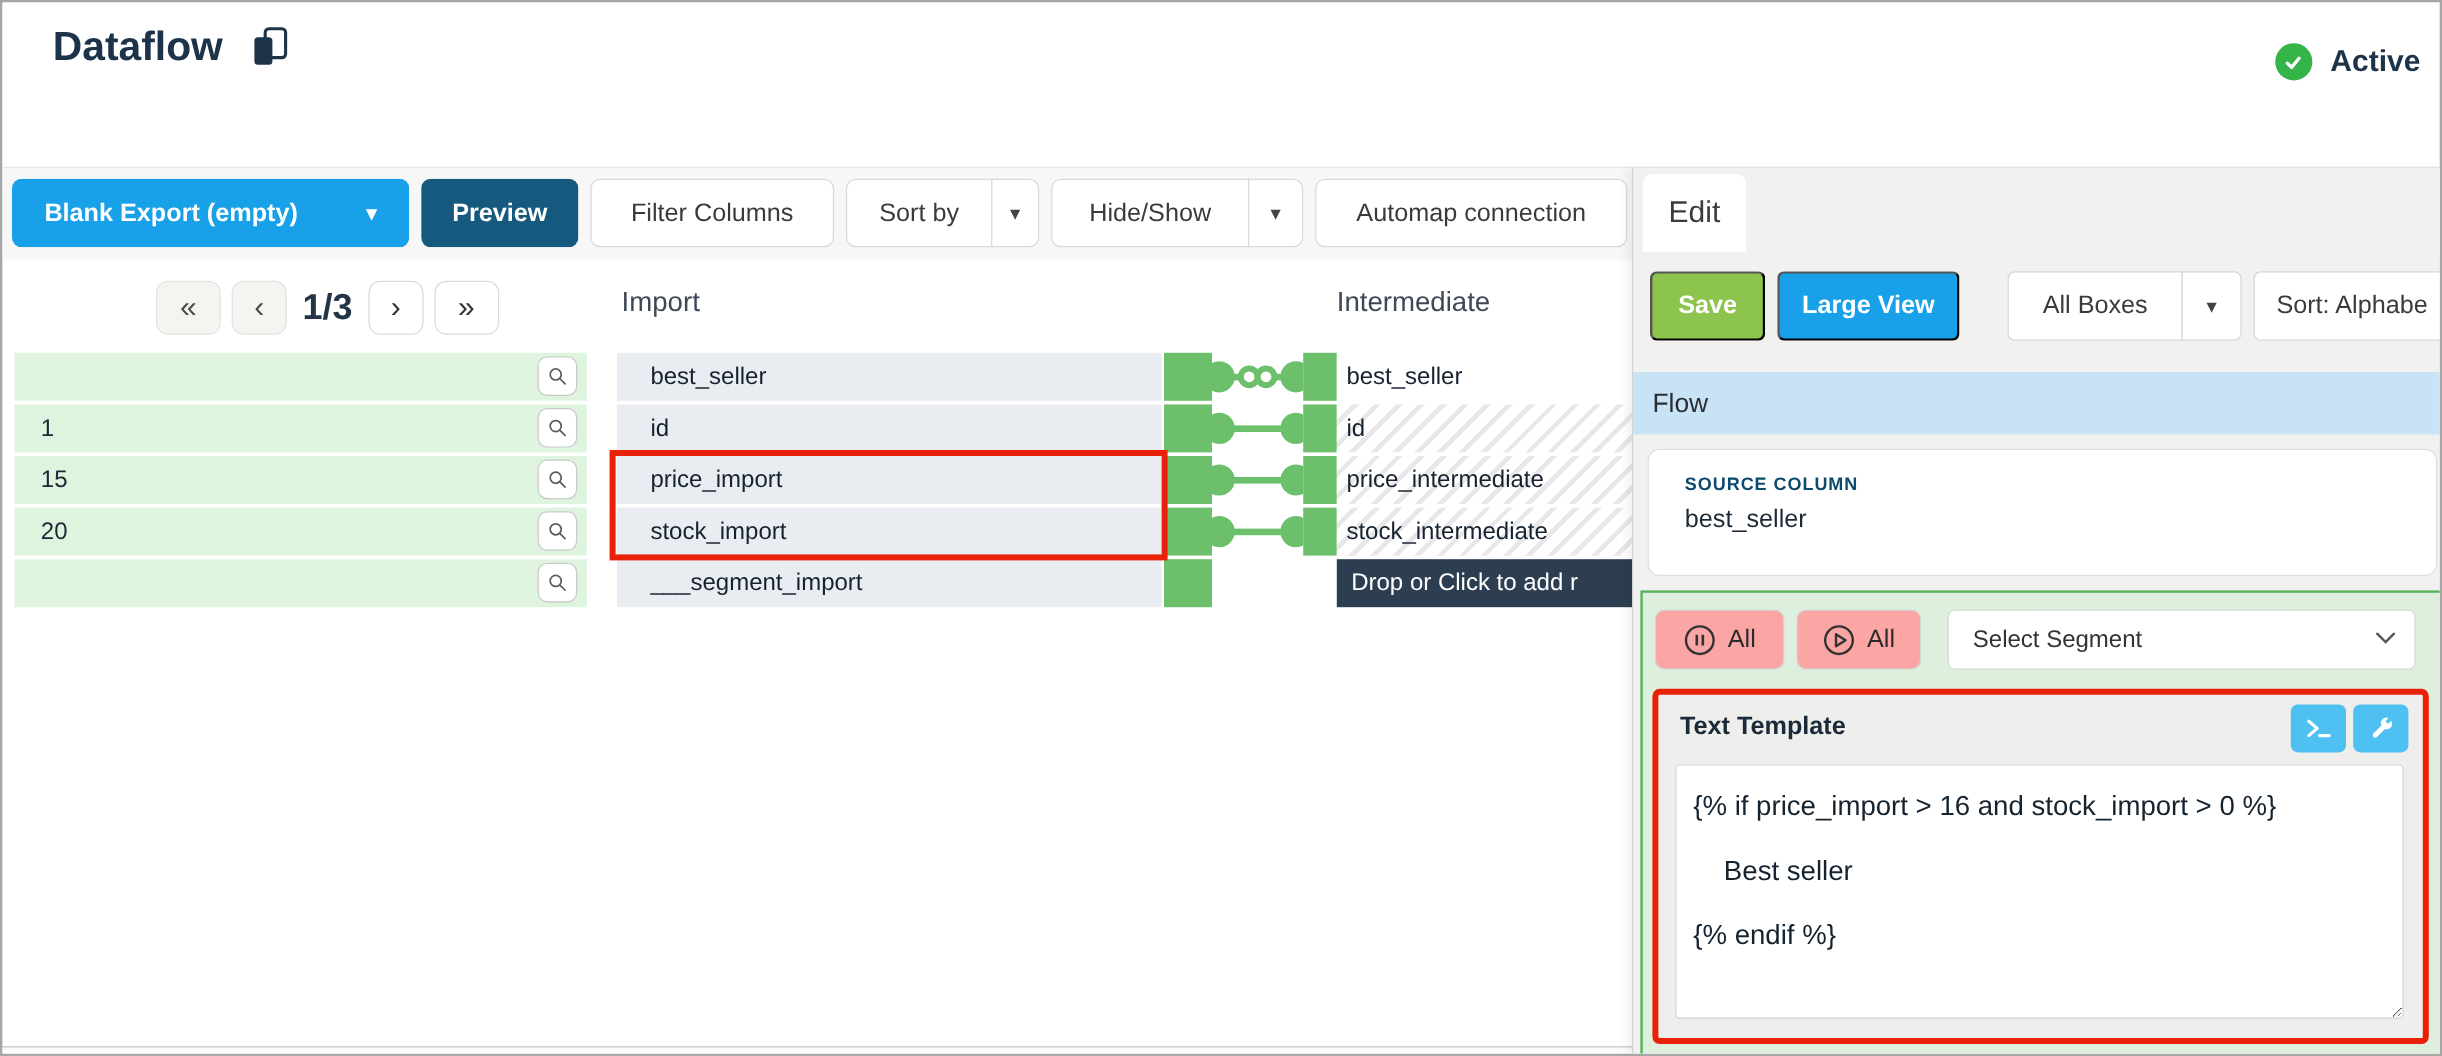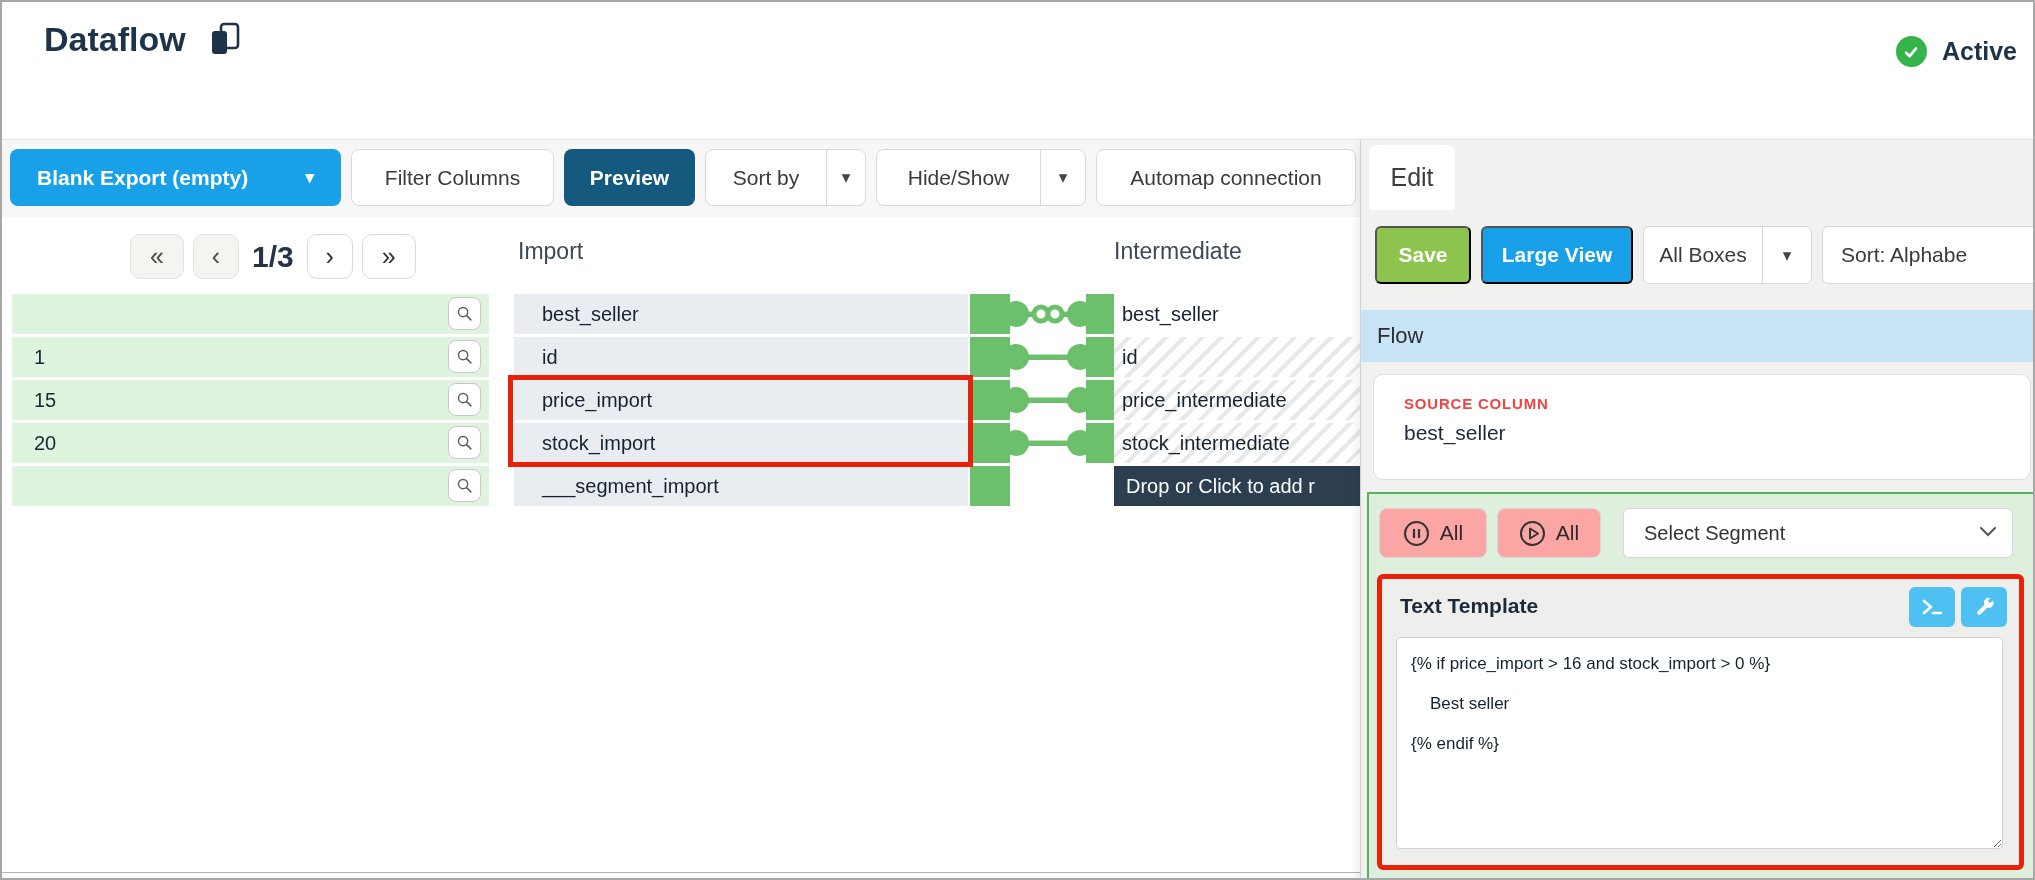--- a/index.html
+++ b/index.html
@@ -63,38 +63,38 @@
   .main-bottom-line { position:absolute; left:0; top:870px; width:1358px; height:1px; background:#b4b4b4; }
   .main-bottom-strip { position:absolute; left:0; top:871px; width:1358px; height:9px; background:#fbfbfc; }
   
   .panel { position:absolute; left:1358px; top:138px; width:677px; height:742px; background:#f1f1ef; border-left:1px solid #d2d2d2; box-shadow:-4px 0 8px rgba(0,0,0,0.06); z-index:10; }
   .edit-tab { position:absolute; left:8px; top:5px; width:86px; height:65px; background:#fff; border-radius:8px 8px 0 0; display:flex; align-items:center; justify-content:center; font-size:25px; color:#3c3c3c; cursor:pointer; }
   .panel-actions { position:absolute; left:14px; top:86px; display:flex; gap:10px; }
   .pbtn { height:58px; border-radius:6px; font-size:21px; display:flex; align-items:center; justify-content:center; cursor:pointer; white-space:nowrap; font-family:"Liberation Sans", sans-serif;text-align:right; }
   .pbtn-save { width:96px; background:#8cc44d; color:#fff; font-weight:bold; }
   .pbtn-large { width:152px; background:#18a0e9; color:#fff; font-weight:bold; }
   .pbtn-white { background:#fff; border:1px solid #d6d6d6; color:#3a3a3a; }
-  .allboxes-main { width:120px; border-radius:6px 0 0 6px; }
+  .allboxes-main { width:146px; border-radius:6px 0 0 6px;margin-left:30px; }
   .allboxes-caret { width:50px; border-radius:0 6px 6px 0; margin-left:-1px; }
   .pbtn-sort { width:230px; justify-content:flex-start; padding-left:18px; overflow:hidden; }
   .flow-band { position:absolute; left:0; top:170px; width:100%; height:52px; background:#c8e3f6; font-size:22px; color:#2a2e33; line-height:52px; padding-left:16px; }
   .source-card { position:absolute; left:12px; top:234px; right:6px; height:106px; background:#fff; border:1px solid #dedede; border-radius:10px; }
-  .source-label { position:absolute; left:30px; top:20px; font-size:15px; font-weight:bold; color:#ef4444; letter-spacing:0.8px; }
+  .source-label { position:absolute; left:30px; top:20px; font-size:15px; font-weight:bold; color:#0c4a6e; letter-spacing:0.8px; }
   .source-value { position:absolute; left:30px; top:46px; font-size:21px; color:#1d2937; }
   .green-section { position:absolute; left:6px; top:352px; right:0; height:400px; background:#def0dd; border:2px solid #57b25a; }
   .seg-controls { position:absolute; left:10px; top:14px; display:flex; align-items:center; }
   .seg-btn { height:50px; background:#fca5a5; border:1px solid #d6d6d6; border-radius:8px; display:flex; align-items:center; justify-content:center; gap:10px; font-size:21px; color:#2b2b2b; cursor:pointer; }
   .seg-pause { width:108px; } .seg-play { width:104px; margin-left:10px; }
   .seg-select { position:relative; width:390px; height:50px; margin-left:22px; background:#fff; border:1px solid #d6d6d6; border-radius:6px; font-size:20px; color:#333; line-height:48px; padding-left:20px; cursor:pointer; }
   .seg-select .chev { position:absolute; right:16px; top:18px; }
   .template-card { position:absolute; left:8px; top:80px; width:647px; height:296px; background:#eeeeec; border:5px solid #e92108; border-radius:6px; }
   .template-title { position:absolute; left:18px; top:15px; font-size:21px; font-weight:bold; color:#1b2a38; }
   .template-icons { position:absolute; top:8px; right:12px; display:flex; gap:6px; }
   .icon-btn { width:46px; height:40px; background:#4ec0f1; border:none; border-radius:6px; display:flex; align-items:center; justify-content:center; cursor:pointer; }
-  .template-textarea { position:absolute; left:14px; top:58px; width:607px; height:212px; background:#fff; border:1px solid #d2d2d2; border-radius:4px; font-family:"Liberation Sans", sans-serif; font-size:17px; line-height:2.35; color:#152330; padding:6px 14px; resize:both; white-space:pre; overflow:auto; }
+  .template-textarea { position:absolute; left:14px; top:58px; width:607px; height:212px; background:#fff; border:1px solid #d2d2d2; border-radius:4px; font-family:"Liberation Sans", sans-serif; font-size:23px; line-height:2.35; color:#152330; padding:6px 14px; resize:both; white-space:pre; overflow:auto; }
   .next-card-sliver { position:absolute; left:8px; top:384px; width:647px; height:30px; background:#f4f4f2; border:1px solid #d9d9d9; border-radius:8px 8px 0 0; }
 </style>
 </head>
 <body>
 
 <div class="app">
 
   <div class="header">
     <div class="title-wrap">
       <div class="page-title">Dataflow</div>
@@ -113,22 +113,22 @@
       </span>
       <span class="status-label">Active</span>
     </div>
   </div>
 
   <div class="toolbar">
     <button class="btn btn-blue btn-export">
       <span>Blank Export (empty)</span>
       <span class="caret light">▾</span>
     </button>
+    <button class="btn btn-navy btn-preview">Preview</button>
     <button class="btn btn-white btn-filter">Filter Columns</button>
-    <button class="btn btn-navy btn-preview">Preview</button>
     <div class="split">
       <button class="btn btn-white main-part sort-main">Sort by</button>
       <button class="btn btn-white caret-part sort-caret">
           <span class="caret dark">▾</span>
         </button>
     </div>
     <div class="split">
       <button class="btn btn-white main-part hide-main">Hide/Show</button>
       <button class="btn btn-white caret-part hide-caret">
           <span class="caret dark">▾</span>

